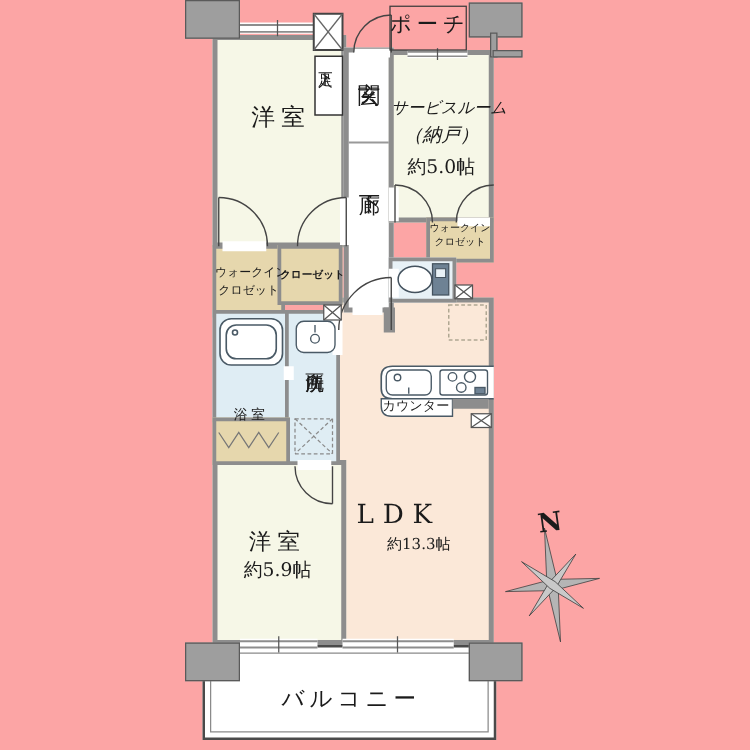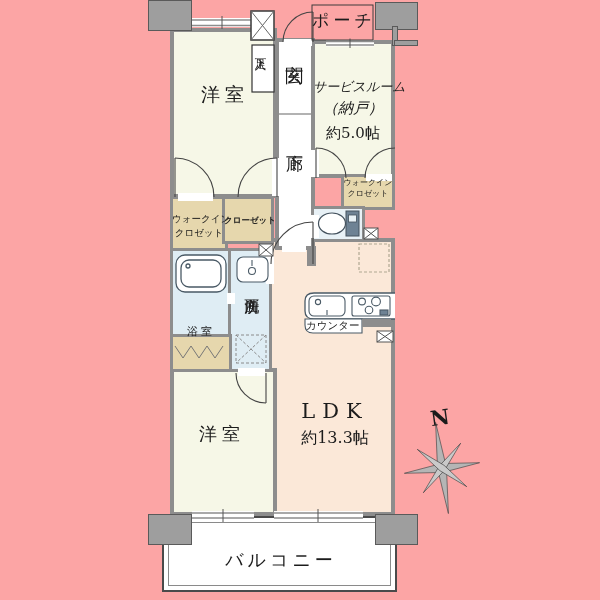--- a/index.html
+++ b/index.html
@@ -202,21 +202,22 @@
 
   <div class="lab" style="left:172px;top:214px;width:54px;font-size:9.5px;">ウォークイン</div>
   <div class="lab" style="left:172px;top:228px;width:54px;font-size:9.5px;">クロゼット</div>
 
   <div class="lab" style="left:224px;top:216px;width:48px;font-size:8.5px;font-weight:bold;">クローゼット</div>
 
   <div class="lab" style="left:172px;top:295px;width:58px;font-size:11px;letter-spacing:3px;margin-top:31px;">浴室</div>
   <div class="lab vert" style="left:243px;top:287px;font-size:15px;">洗面所</div>
   <div class="lab" style="left:306px;top:320px;width:52px;font-size:10.5px;">カウンター</div>
 
-  <div class="lab" style="left:295px;top:400px;width:80px;font-size:21px;letter-spacing:7px;">LDK</div>
-  <div class="lab" style="left:293px;top:429px;width:84px;font-size:16px;">約13.3帖</div>
+  <div class="lab" style="left:279px;top:400px;width:80px;font-size:21px;letter-spacing:7px;">LDK</div>
+  <div class="lab" style="left:293px;top:429px;width:84px;font-size:12px;">約13.3帖</div>
 
   <div class="lab" style="left:172px;top:424px;width:100px;font-size:18px;letter-spacing:5px;">洋室</div>
+  <div class="lab" style="left:172px;top:448px;width:100px;font-size:15px;">約5.9帖</div>
 
   <div class="lab" style="left:200px;top:550px;width:162px;font-size:18px;letter-spacing:4px;">バルコニー</div>
 
   <div class="lab" style="left:424px;top:406px;width:32px;font-size:21px;font-weight:bold;transform:rotate(-8deg);">N</div>
 </div>
 
 </body></html>

